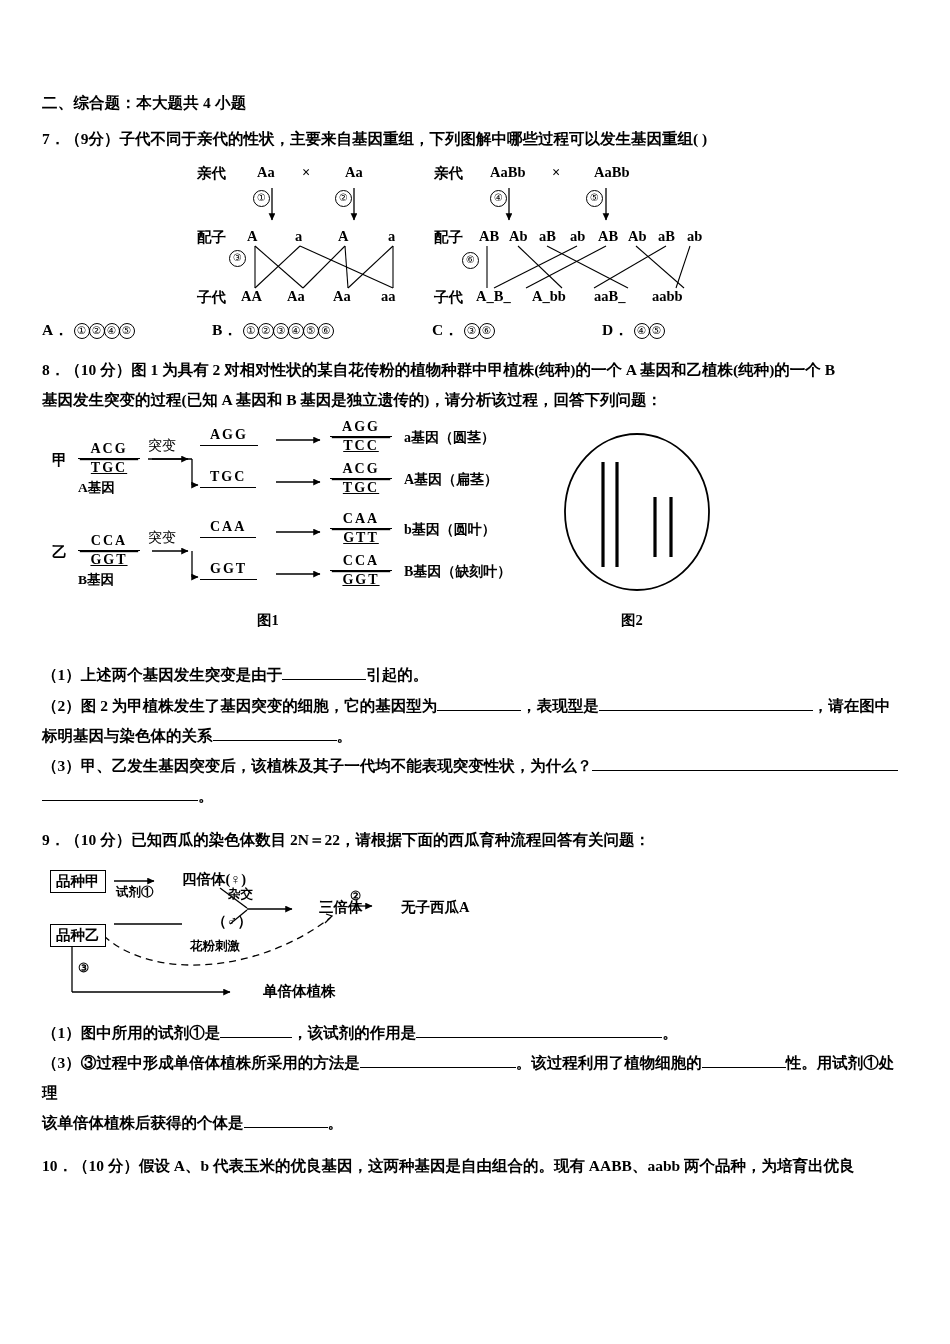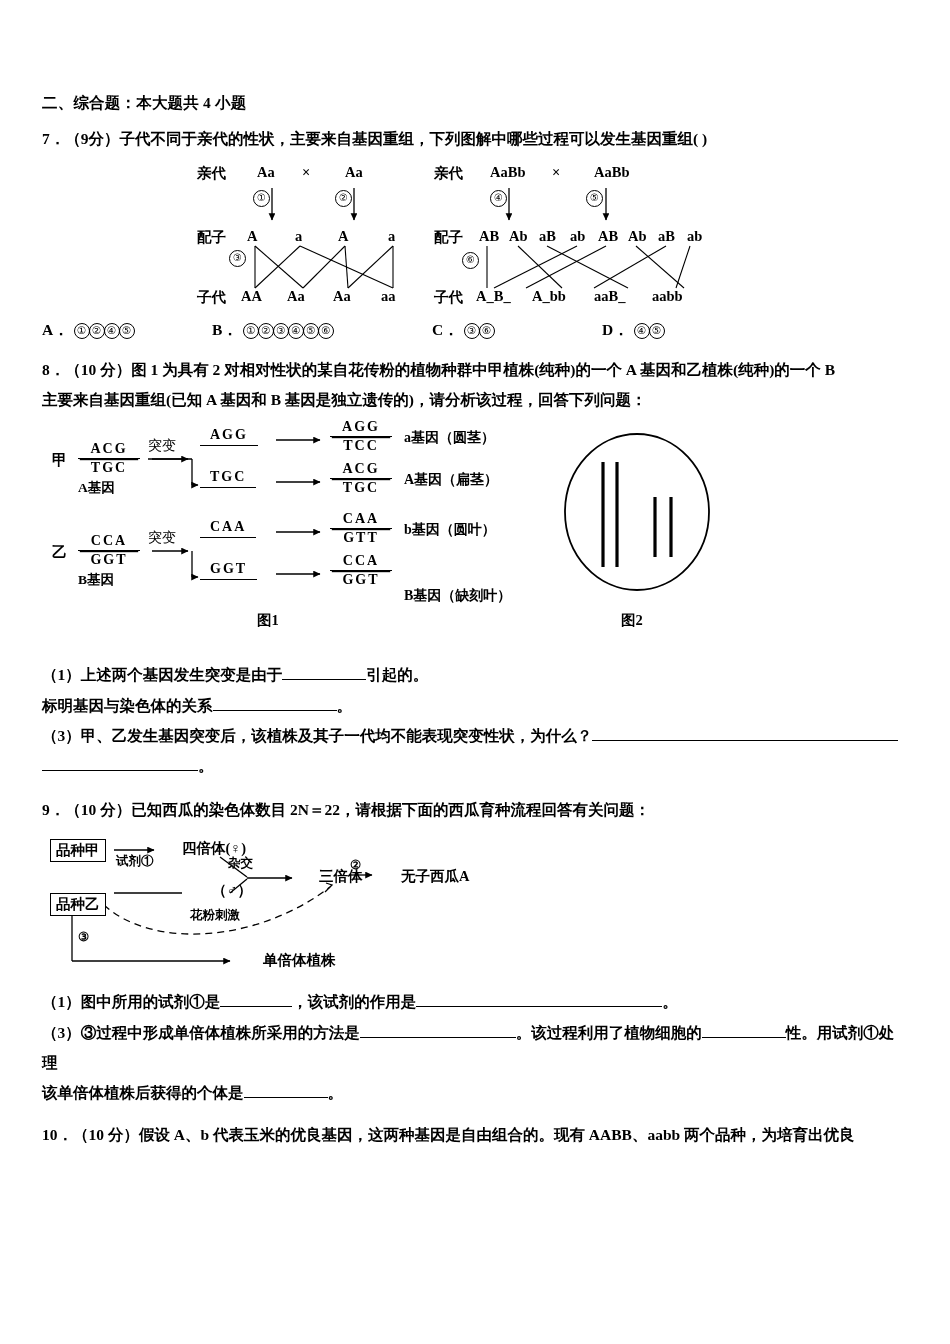--- a/index.html
+++ b/index.html
@@ -36,21 +36,21 @@
   svg{display:block;overflow:visible;}
 
   
   .fig2wrap{position:relative;height:215px;margin-top:12px;}
   .mut{position:absolute;left:10px;top:0;width:470px;height:185px;}
   .mlab{position:absolute;font-size:15px;font-weight:bold;}
   .frac{position:absolute;text-align:center;font-family:"Liberation Serif",serif;
         font-size:14px;font-weight:bold;letter-spacing:2px;}
   .frac .top{border-bottom:1.2px solid #000;padding:0 2px 1px 2px;}
   .frac .top.dbl{box-shadow:0 3px 0 -1.8px #000;}
-  .frac .bot{padding:1px 2px 0 2px;}
+  .frac .bot{padding:1px 2px 0 2px;text-decoration:underline;}
   .single{position:absolute;font-family:"Liberation Serif",serif;font-size:14px;font-weight:bold;
           letter-spacing:2px;border-bottom:1.2px solid #000;padding:0 10px 2px 10px;}
   .gname{position:absolute;font-size:14px;font-weight:bold;white-space:nowrap;}
   .tubian{position:absolute;font-size:14px;font-weight:normal;}
   .figcap{position:absolute;font-size:14.5px;font-weight:bold;}
 
   .cellfig{position:absolute;left:495px;top:0;width:215px;height:200px;}
 
   
   .fig3{position:relative;height:150px;margin-top:6px;}
@@ -170,21 +170,21 @@
     </div>
     <div class="opt">
       <span class="lab">D．</span><span class="circ">④</span><span class="circ">⑤</span>
     </div>
   </div>
 
   <div class="qline" style="margin-top:14px;">
     <span>8．</span><span>（10 分）</span><span>图 1 为具有 2 对相对性状的某自花传粉的植物种群中甲植株(纯种)的一个 A 基因和乙植株(纯种)的一个 B</span>
   </div>
   <div class="qline">
-    <span>主要来自基因重组(已知 A 基因和 B 基因是独立遗传的)，请分析该过程，回答下列问题：</span>
+    <span>基因发生突变的过程(已知 A 基因和 B 基因是独立遗传的)，请分析该过程，回答下列问题：</span>
   </div>
 
   <div class="fig2wrap">
 
     <div class="mut">
 
       <span class="mlab" style="left:0px;top:24px;">甲</span>
 
       <div class="frac" style="left:26px;top:14px;width:62px;">
         <div class="top dbl">ACG</div>
@@ -225,21 +225,21 @@
       <div class="frac" style="left:278px;top:84px;width:62px;">
         <div class="top dbl">CAA</div>
         <div class="bot">GTT</div>
       </div>
       <div class="frac" style="left:278px;top:126px;width:62px;">
         <div class="top dbl">CCA</div>
         <div class="bot">GGT</div>
       </div>
 
       <span class="gname" style="left:352px;top:94px;">b基因（圆叶）</span>
-      <span class="gname" style="left:352px;top:136px;margin-top:24px;">B基因（缺刻叶）</span>
+      <span class="gname" style="left:352px;top:136px;">B基因（缺刻叶）</span>
 
       <svg style="position:absolute;left:0;top:0;" width="470" height="185">
 
         <line x1="96" y1="32" x2="140" y2="32" stroke="#000" stroke-width="1.3"></line>
         <line x1="140" y1="32" x2="140" y2="58" stroke="#000" stroke-width="1.3"></line>
         <line x1="96" y1="32" x2="96" y2="32" stroke="#000" stroke-width="1.3"></line>
         <line x1="100" y1="32" x2="136" y2="32" stroke="#000" stroke-width="1.3" marker-end="url(#ah)"></line>
         <line x1="140" y1="58" x2="146" y2="58" stroke="#000" stroke-width="1.3" marker-end="url(#ah)"></line>
 
         <line x1="224" y1="13" x2="268" y2="13" stroke="#000" stroke-width="1.3" marker-end="url(#ah)"></line>
@@ -263,20 +263,23 @@
         <line x1="80" y1="35" x2="80" y2="140" stroke="#000" stroke-width="3.2"></line>
         <line x1="118" y1="70" x2="118" y2="130" stroke="#000" stroke-width="3.2"></line>
         <line x1="134" y1="70" x2="134" y2="130" stroke="#000" stroke-width="3.2"></line>
       </svg>
       <span class="figcap" style="left:84px;top:184px;">图2</span>
     </div>
   </div>
 
   <div class="qline" style="margin-top:18px;">
     <span>（1）上述两个基因发生突变是由于</span><span class="blank b80"></span><span>引起的。</span>
+  </div>
+  <div class="qline">
+    <span>（2）图 2 为甲植株发生了基因突变的细胞，它的基因型为</span><span class="blank b80"></span><span>，表现型是</span><span class="blank b210"></span><span>，请在图中</span>
   </div>
   <div class="qline">
     <span>标明基因与染色体的关系</span><span class="blank b120"></span><span>。</span>
   </div>
   <div class="qline">
     <span>（3）甲、乙发生基因突变后，该植株及其子一代均不能表现突变性状，为什么？</span><span class="blank b300"></span>
   </div>
   <div class="qline">
     <span class="blank b150"></span><span>。</span>
   </div>

